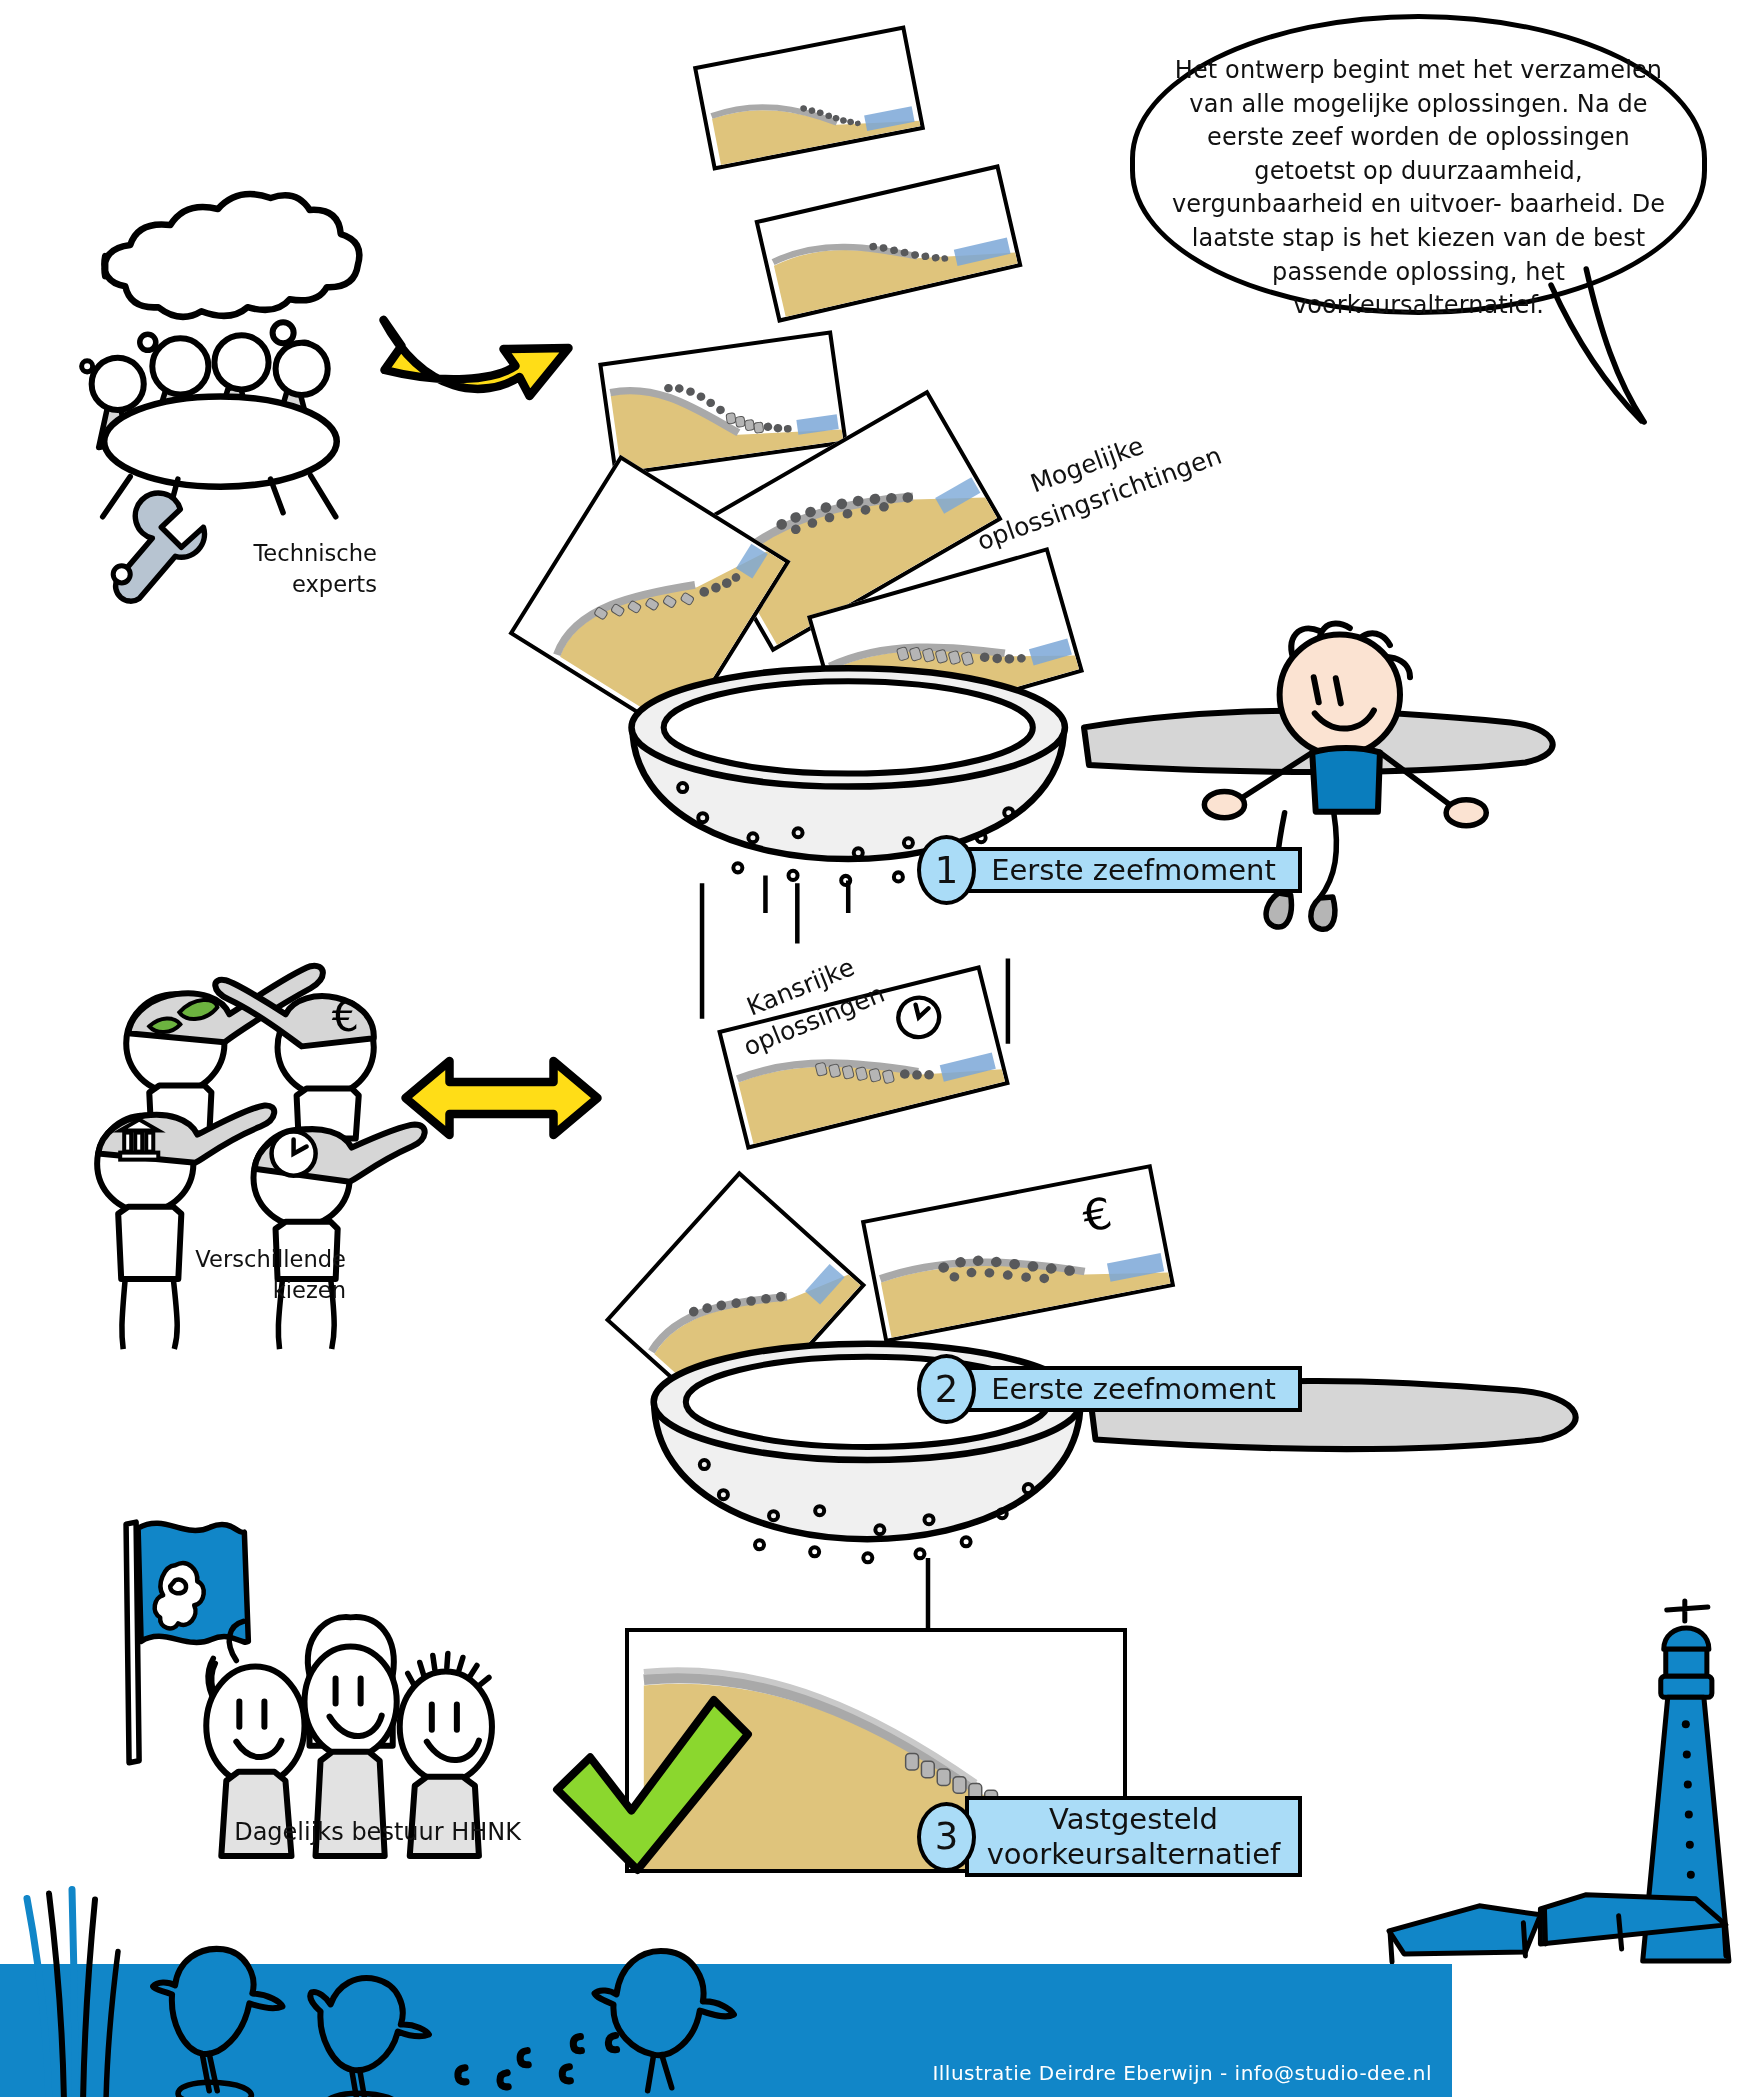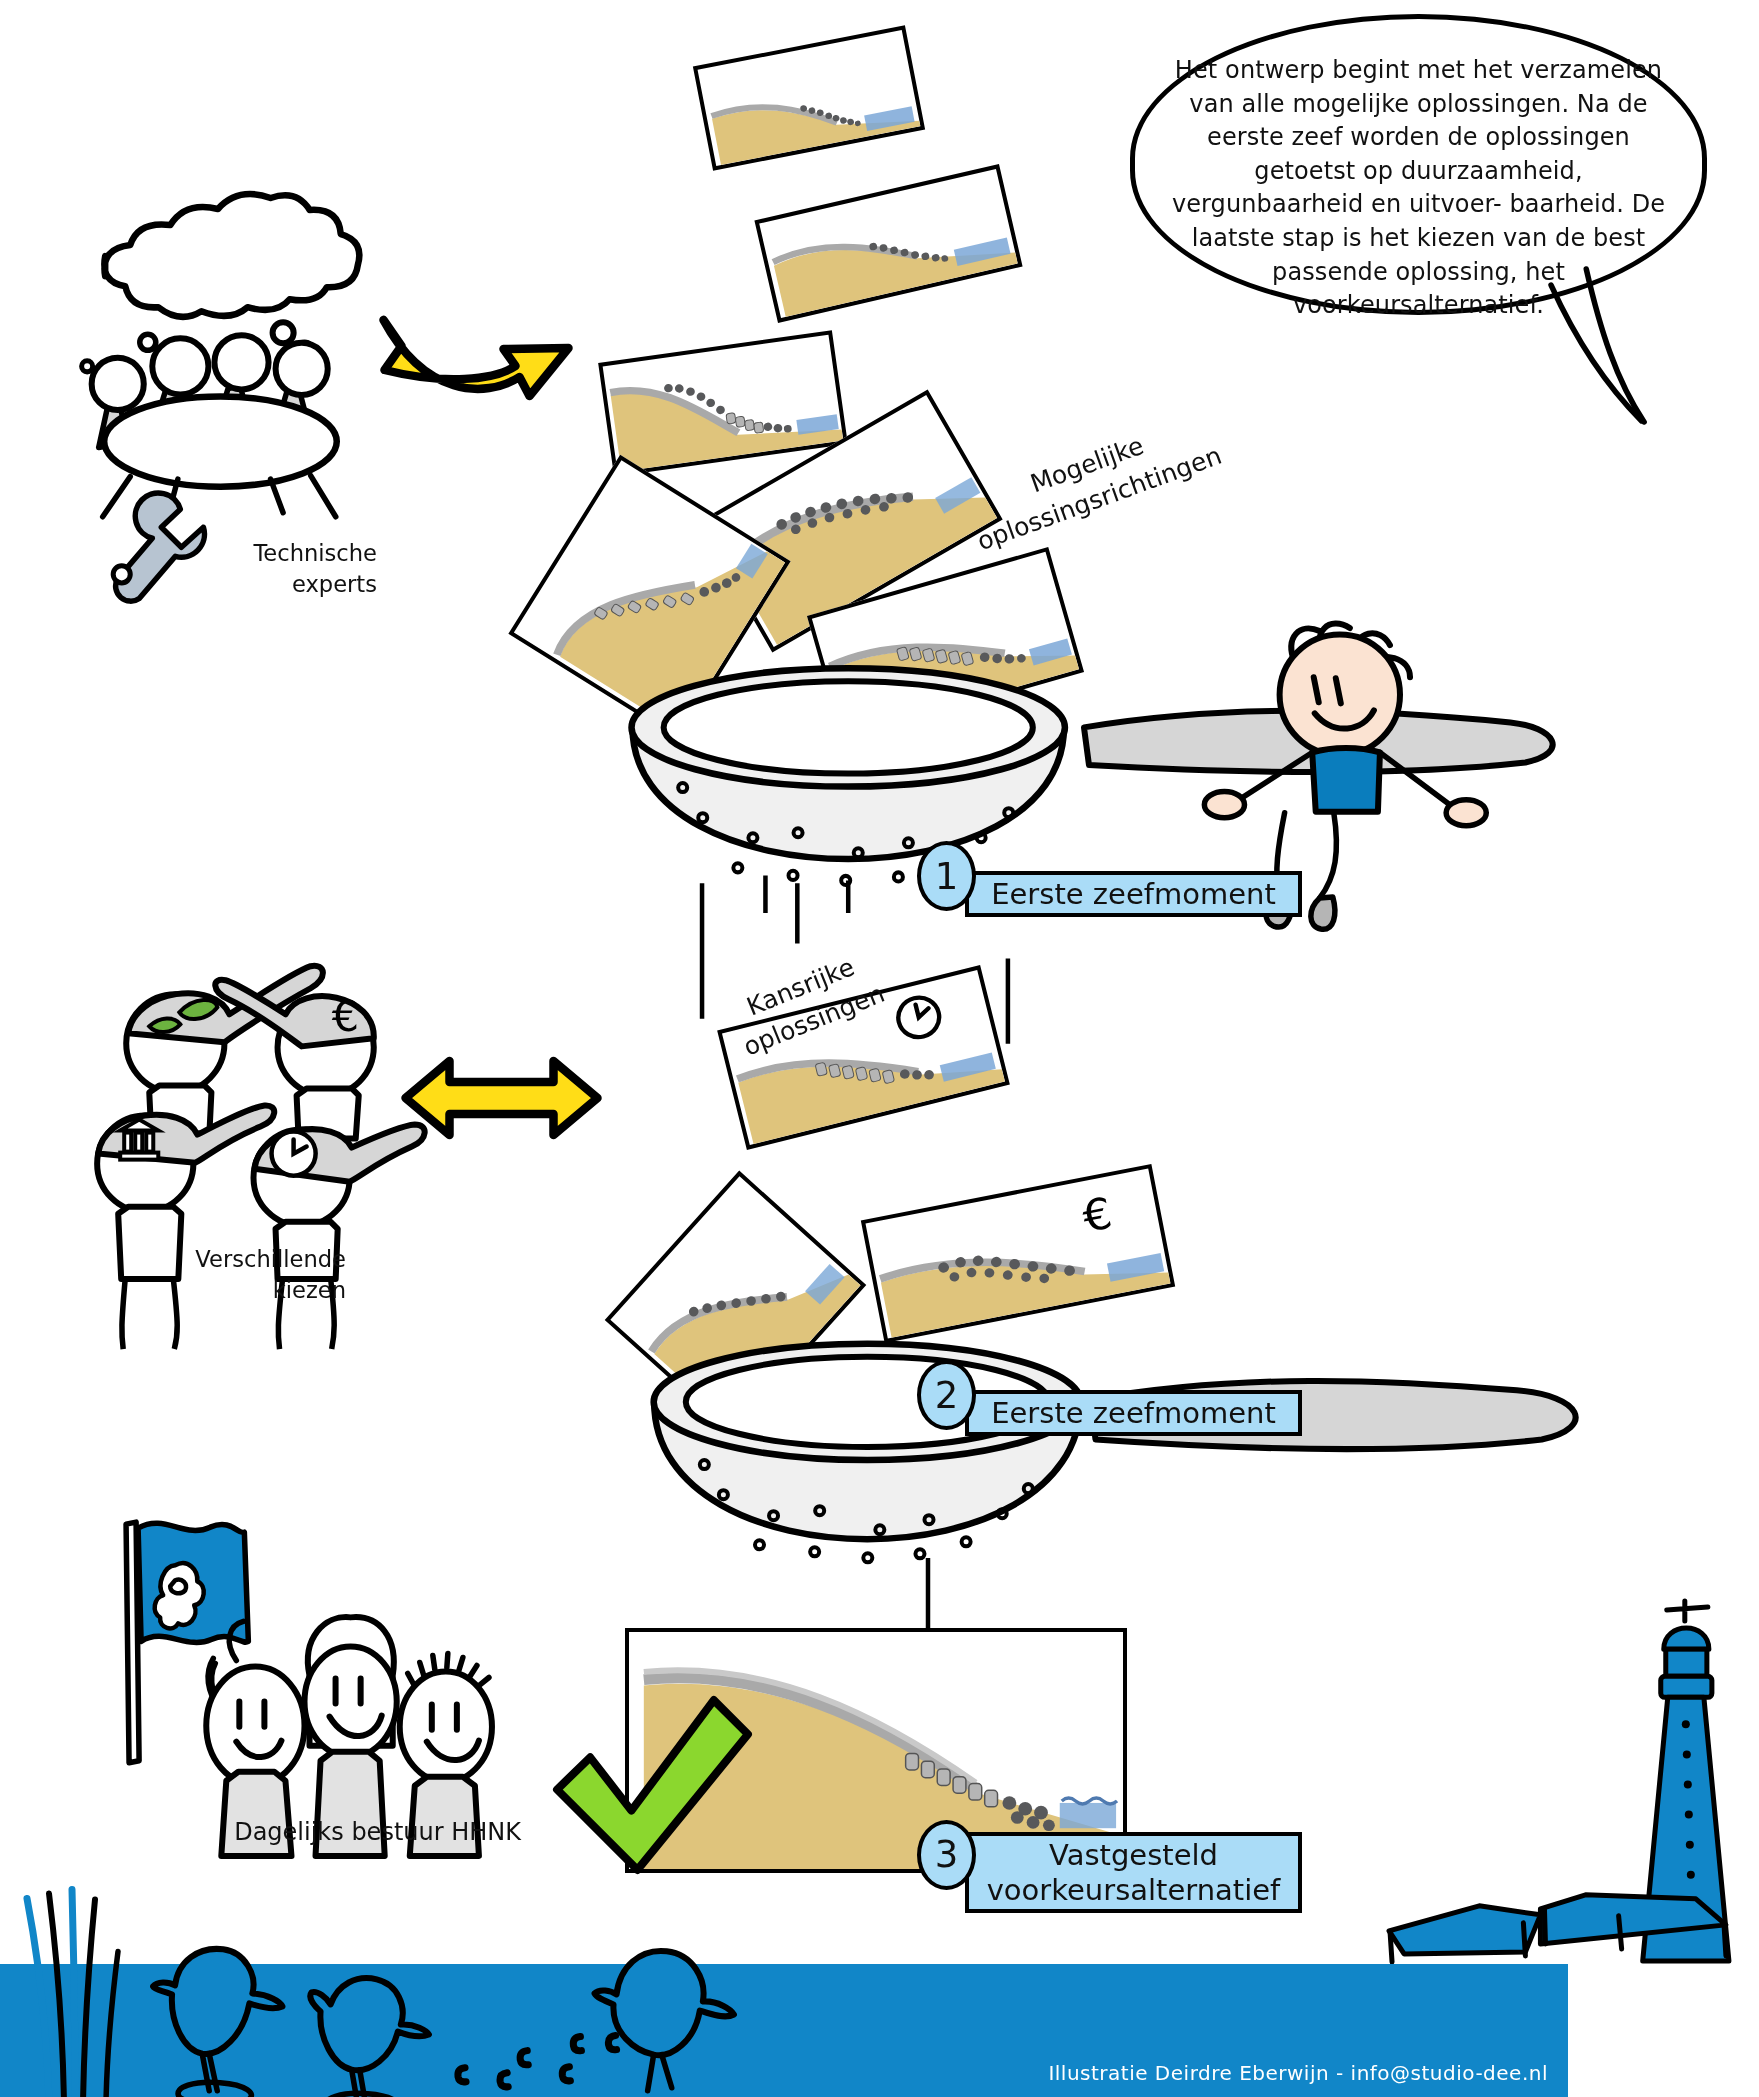--- a/index.html
+++ b/index.html
@@ -17,31 +17,31 @@
   
   .caption{font-size:22.6px;color:#111;text-align:right;line-height:1.35;}
 
   
   .steprow{position:absolute;display:flex;align-items:center;}
   .stepcircle{width:59px;height:70px;border:4.5px solid #000;border-radius:50%;
      background:#aadcf7;display:flex;align-items:center;justify-content:center;
      font-size:37px;color:#111;z-index:3;margin-right:-11px;box-sizing:border-box;}
   .stepbar{border:4.5px solid #000;background:#aadcf7;display:flex;align-items:center;
      justify-content:center;color:#111;font-size:29px;line-height:1.18;padding:7px 13px;
-     box-sizing:border-box;text-align:center;z-index:2;margin-top:36px;}
+     box-sizing:border-box;text-align:center;z-index:2;}
 
   
   .card{position:absolute;background:#fff;border:4.5px solid #000;box-sizing:border-box;overflow:hidden;}
   .card svg{display:block;width:100%;height:100%;}
 
   
   .rotlabel{position:absolute;font-size:25px;line-height:1.45;color:#111;text-align:center;}
 
   
-  #waterband{left:0;top:1964px;width:1568px;height:134px;background:#1186c8;}
+  #waterband{left:0;top:1964px;width:1452px;height:134px;background:#1186c8;}
   #credit{position:absolute;right:20px;bottom:13px;color:#fff;font-size:20px;letter-spacing:0.5px;}
   svg{overflow:visible;}
 </style>
 </head>
 <body>
 
 <div id="page">
 
   <div id="bubble" class="abs">
     <div class="oval"></div>

